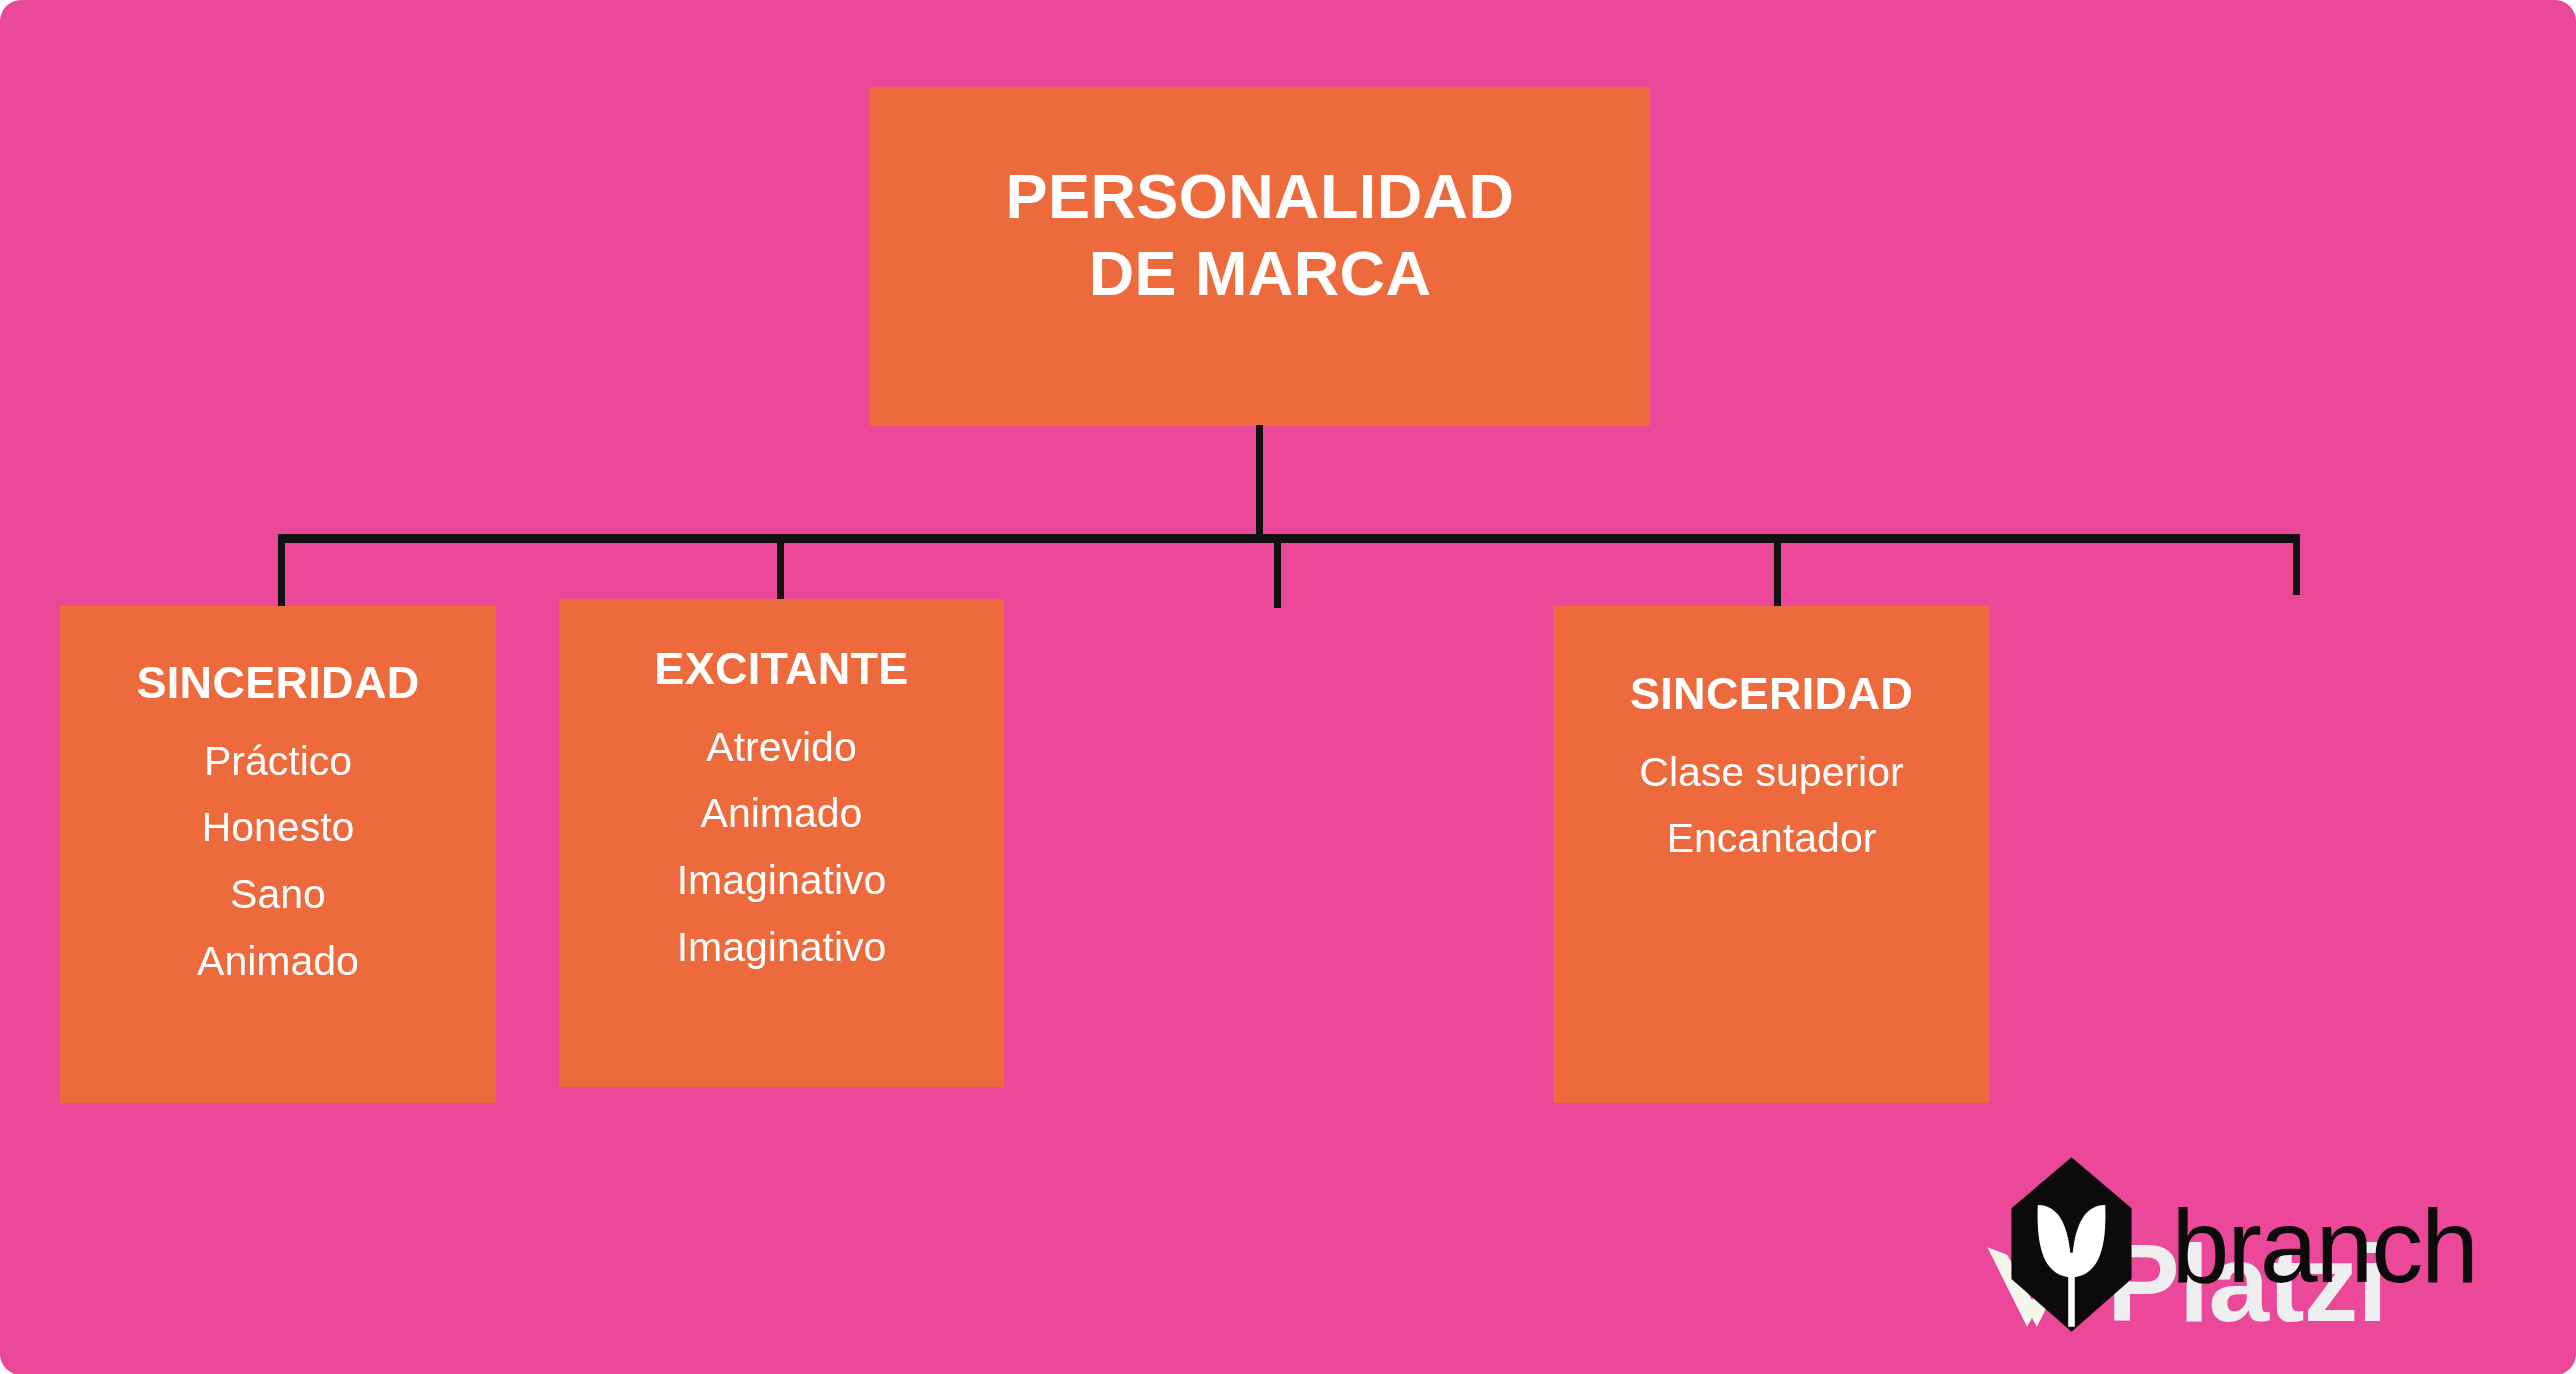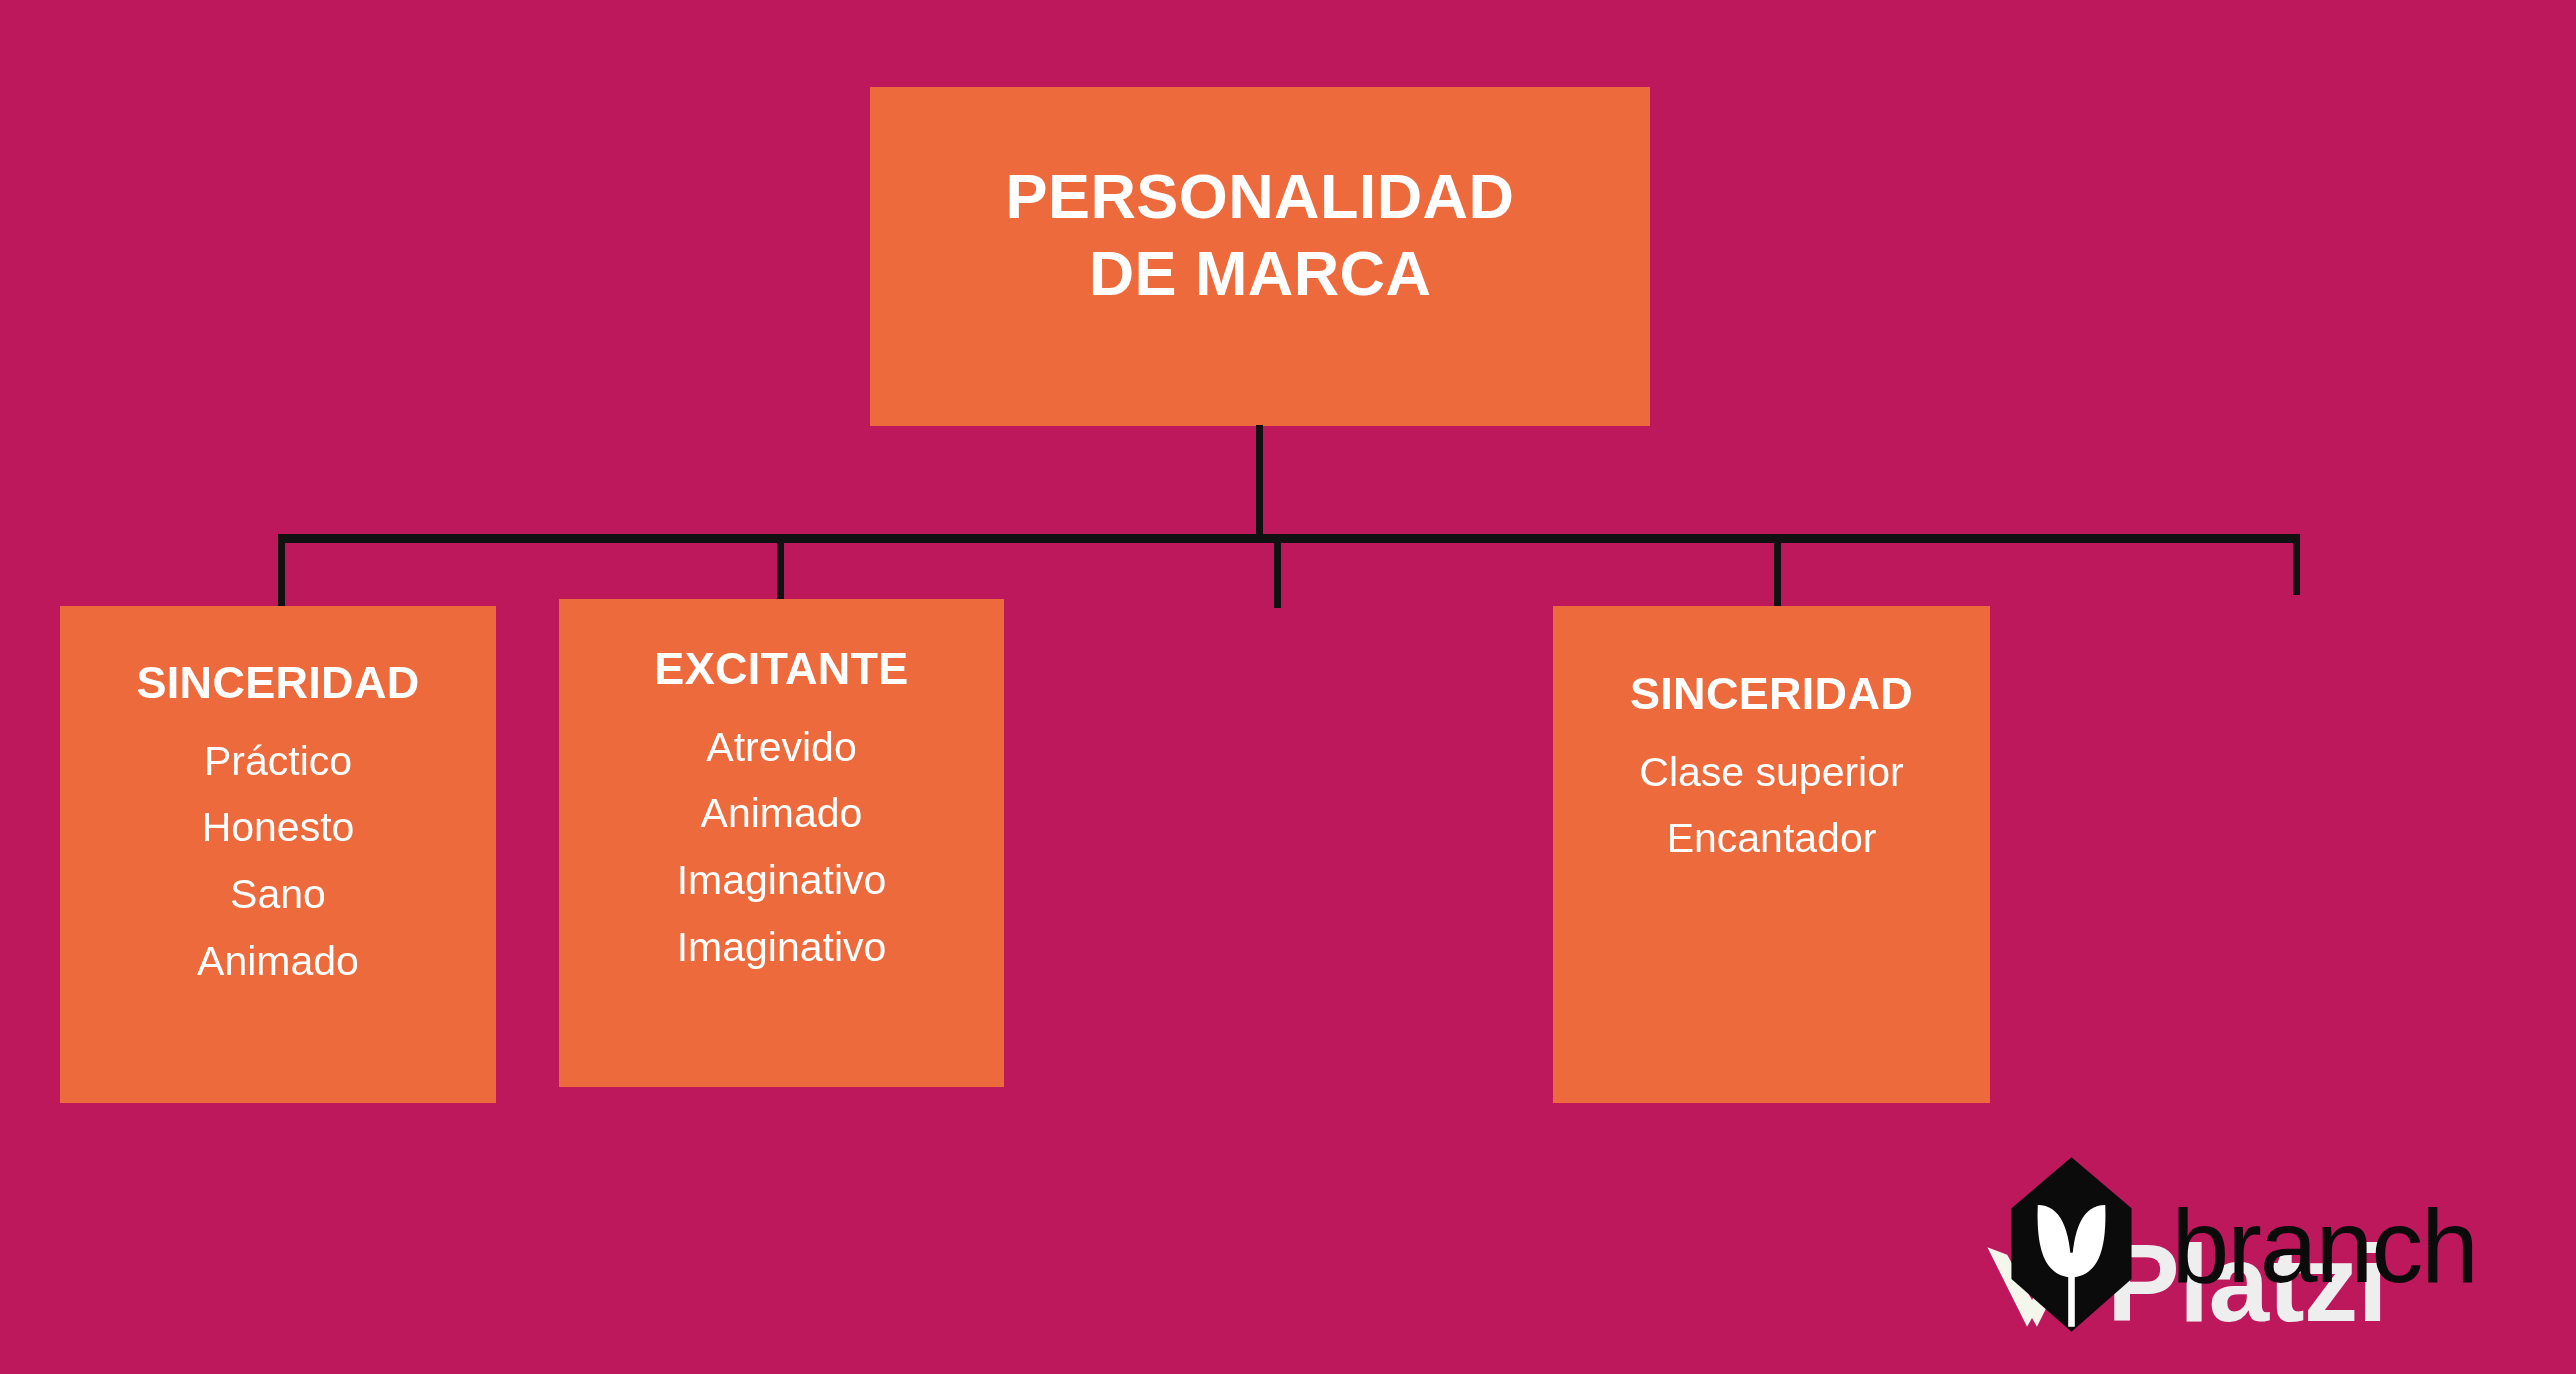--- a/index.html
+++ b/index.html
@@ -10,22 +10,23 @@
   }
   body {
     font-family: "Liberation Sans", sans-serif;
     -webkit-font-smoothing: antialiased;
   }
 
   #stage {
     position: relative;
     width: 2576px;
     height: 1375px;
-    background: #be185d;
+    background: #ec4899;
     overflow: hidden;
+    border-radius: 21px;
   }
 
   
   .node {
     position: absolute;
     background: #ec6a3c;
     color: #ffffff;
     box-sizing: border-box;
     text-align: center;
     display: flex;

